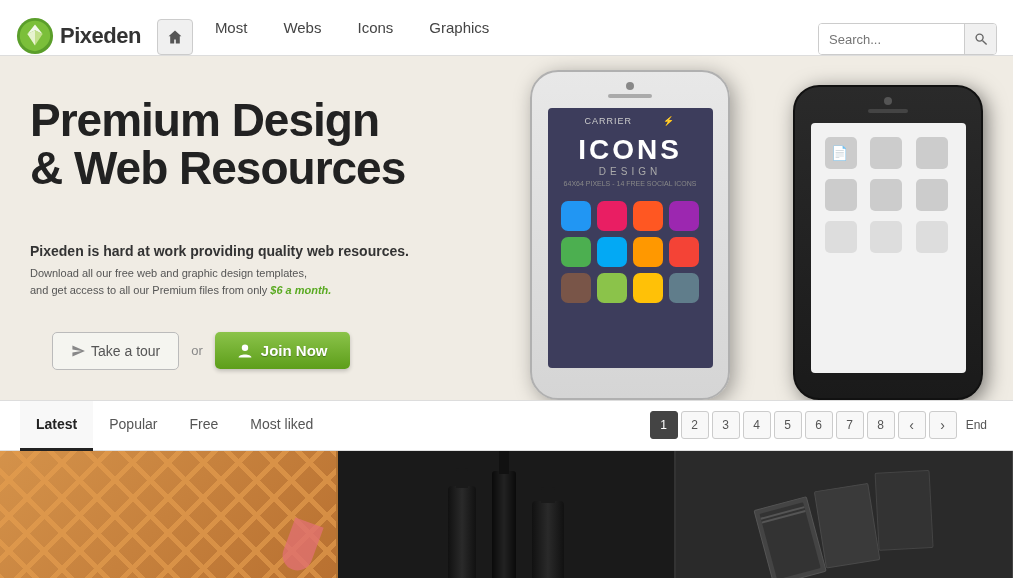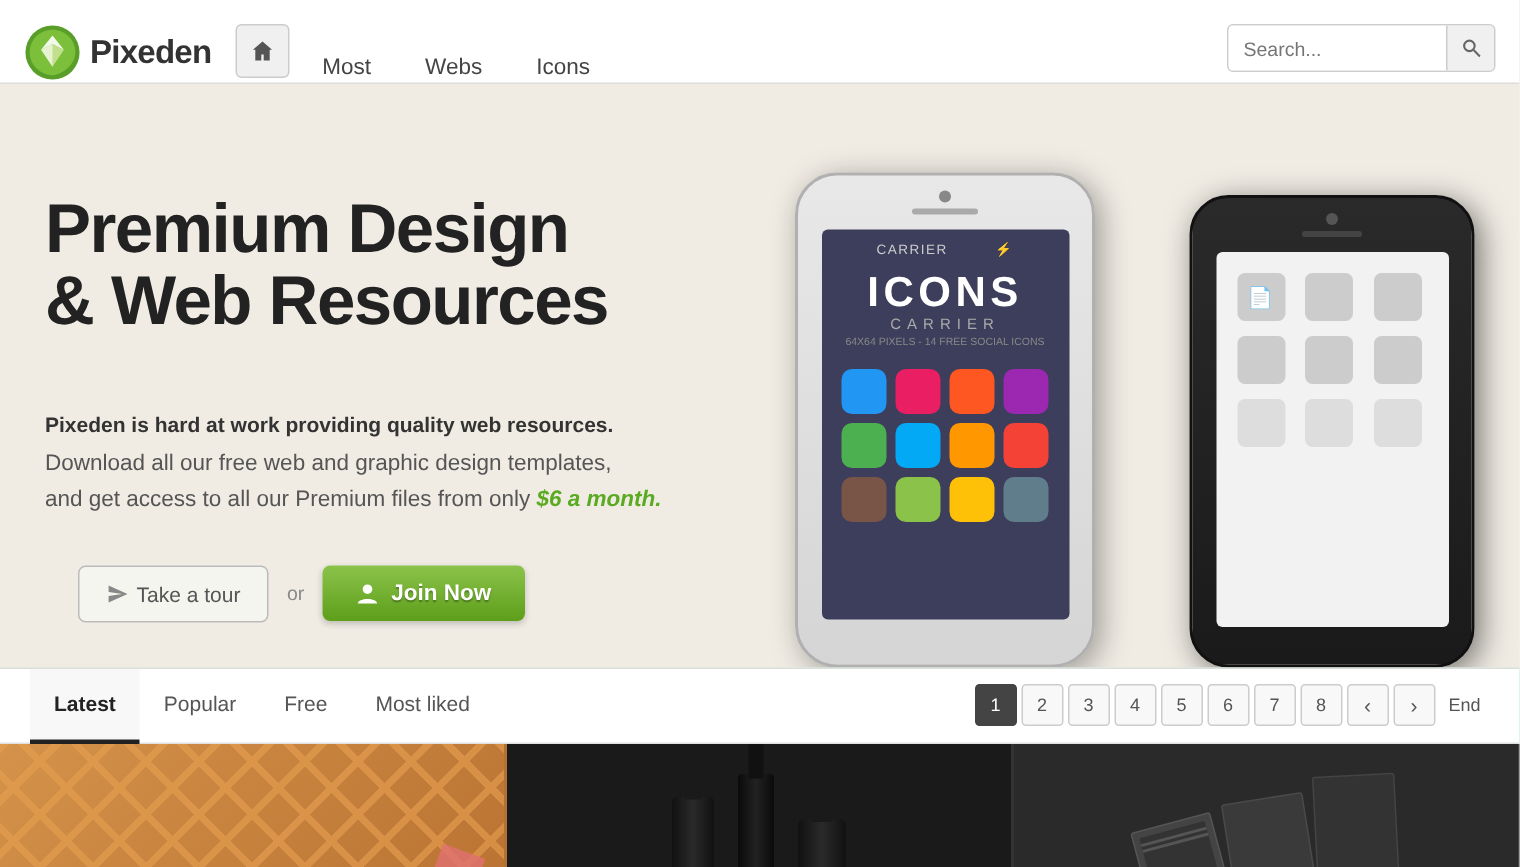--- a/index.html
+++ b/index.html
@@ -3,23 +3,23 @@
   <meta charset="utf-8">
   <style>
     * { margin: 0; padding: 0; box-sizing: border-box; }
     body { font-family: Arial, Helvetica, sans-serif; width: 1013px; overflow-x: hidden; background: #f5f5f0; }
 
     
     #header {
       background: #fff;
       border-bottom: 1px solid #ddd;
       display: flex;
-      align-items: flex-start;
+      align-items: flex-end;
       height: 56px;
-      padding: 16px 16px;
+      padding: 0 16px;
       position: relative;
       z-index: 10;
     }
     #logo-area {
       display: flex;
       align-items: center;
       margin-right: 16px;
     }
     #logo-icon {
       width: 38px;
@@ -108,21 +108,20 @@
       flex-direction: column;
       justify-content: flex-start;
     }
     #hero-title {
       font-size: 46px;
       font-weight: 900;
       color: #222;
       line-height: 1.05;
       margin-bottom: 18px;
       letter-spacing: -1px;
-      margin-top: 32px;
     }
     #hero-subtitle {
       font-size: 14px;
       font-weight: bold;
       color: #333;
       margin-bottom: 6px;
       margin-top: 32px;
     }
     #hero-desc {
       font-size: 13px;
@@ -300,38 +299,39 @@
   <div id="home-btn">
     <svg viewBox="0 0 20 20" xmlns="http://www.w3.org/2000/svg">
         <path d="M10 2L2 9h2v9h5v-5h2v5h5V9h2L10 2z" fill="#555"></path>
       </svg>
   </div>
 
   <nav>
     <span class="nav-item">Most</span>
     <span class="nav-item">Webs</span>
     <span class="nav-item">Icons</span>
+    <span class="nav-item">Graphics</span>
   </nav>
 
   <div id="search-area">
     <input id="search-input" type="text" placeholder="Search..." style="">
     <button id="search-btn">
       <svg viewBox="0 0 20 20" xmlns="http://www.w3.org/2000/svg">
         <circle cx="8" cy="8" r="5" stroke="#666" stroke-width="2" fill="none"></circle>
         <line x1="12" y1="12" x2="18" y2="18" stroke="#666" stroke-width="2"></line>
       </svg>
     </button>
   </div>
 </div>
 
 <div id="hero">
   <div id="hero-content">
     <h1 id="hero-title" style="font-size:46px;font-weight:900;color:#222;line-height:1.05;margin-bottom:18px;letter-spacing:-1px;">Premium Design<br>&amp; Web Resources</h1>
     <p id="hero-subtitle" style="font-size:14px;font-weight:bold;color:#333;margin-bottom:6px;">Pixeden is hard at work providing quality web resources.</p>
-    <p id="hero-desc" style="font-size:15px;color:#555;line-height:1.6;">
+    <p id="hero-desc" style="font-size:11px;color:#555;line-height:1.6;">
       Download all our free web and graphic design templates,<br>
       and get access to all our Premium files from only <span id="hero-price" style="color: rgb(90, 170, 34); font-style: italic; font-weight: bold;">$6 a month.</span>
     </p>
     <div id="hero-actions" style="display:flex;align-items:center;gap:12px;margin-top:28px;">
       <button id="take-tour-btn" style="background:#f5f5f0;border:1px solid #bbb;border-radius:5px;padding:10px 18px;font-size:14px;color:#555;cursor:pointer;display:flex;align-items:center;gap:6px;">
         <svg width="14" height="14" viewBox="0 0 20 20" xmlns="http://www.w3.org/2000/svg">
           <polygon points="2,18 20,10 2,2 2,8 15,10 2,12" fill="#888"></polygon>
         </svg>
         <span>Take a tour</span>
       </button>
@@ -348,21 +348,21 @@
 
   <div id="hero-phones" style="position:relative;flex:1;overflow:hidden;">
 
     <div style="position:absolute;left:20px;bottom:0;width:200px;height:330px;background:linear-gradient(to bottom,#e8e8e8,#d5d5d5);border-radius:28px;border:2px solid #b0b0b0;box-shadow:4px 4px 20px rgba(0,0,0,0.35);display:flex;flex-direction:column;align-items:center;overflow:hidden;">
       <div style="width:8px;height:8px;background:#888;border-radius:50%;margin-top:10px;"></div>
       <div style="width:44px;height:4px;background:#aaa;border-radius:2px;margin-top:4px;"></div>
 
       <div style="width:165px;height:260px;margin-top:10px;background:#3d3d5c;border-radius:4px;overflow:hidden;display:flex;flex-direction:column;align-items:center;">
         <div style="color:#ccc;font-size:9px;margin-top:8px;letter-spacing:1px;">CARRIER &nbsp;&nbsp;&nbsp;&nbsp;&nbsp;&nbsp;&nbsp; ⚡</div>
         <div style="color:#fff;font-size:28px;font-weight:900;letter-spacing:3px;margin-top:8px;">ICONS</div>
-        <div style="color:#aaa;font-size:10px;letter-spacing:4px;">CARRIER</div>
+        <div style="color:#aaa;font-size:10px;letter-spacing:4px;">DESIGN</div>
         <div style="color:#888;font-size:7px;margin-top:3px;">64X64 PIXELS - 14 FREE SOCIAL ICONS</div>
 
         <div style="display:grid;grid-template-columns:repeat(4,1fr);gap:6px;padding:10px;margin-top:4px;">
           <div style="width:30px;height:30px;border-radius:7px;background:#2196f3;"></div>
           <div style="width:30px;height:30px;border-radius:7px;background:#e91e63;"></div>
           <div style="width:30px;height:30px;border-radius:7px;background:#ff5722;"></div>
           <div style="width:30px;height:30px;border-radius:7px;background:#9c27b0;"></div>
           <div style="width:30px;height:30px;border-radius:7px;background:#4caf50;"></div>
           <div style="width:30px;height:30px;border-radius:7px;background:#03a9f4;"></div>
           <div style="width:30px;height:30px;border-radius:7px;background:#ff9800;"></div>

